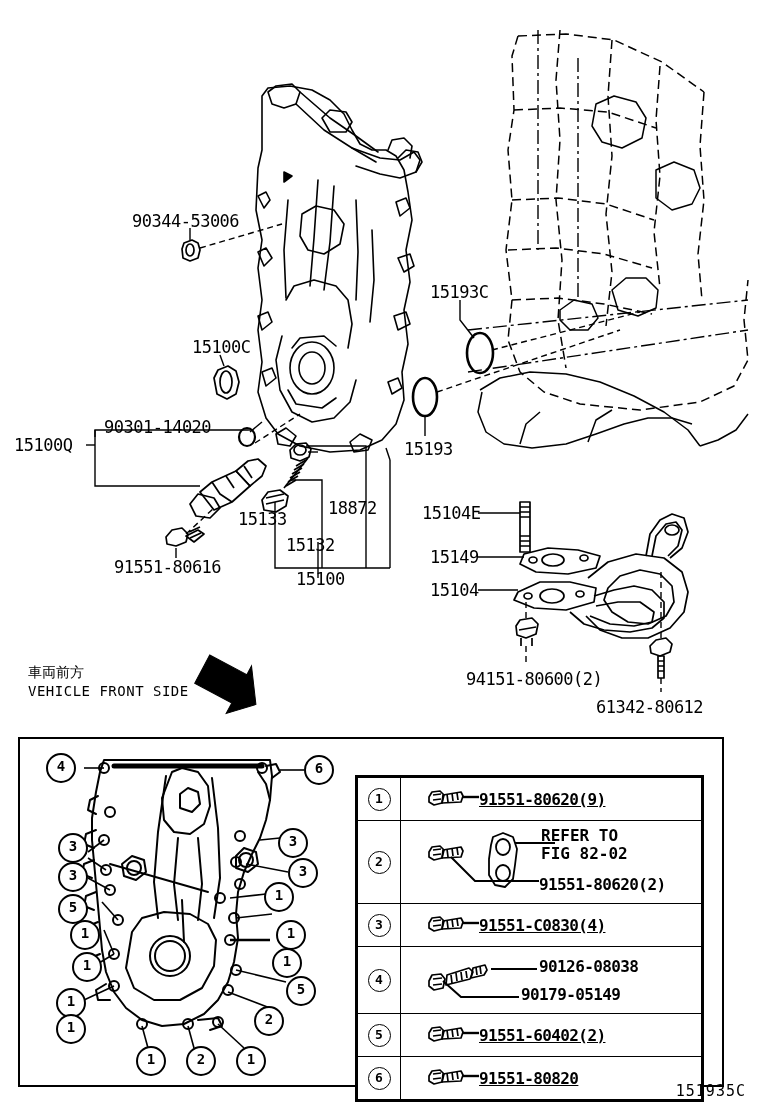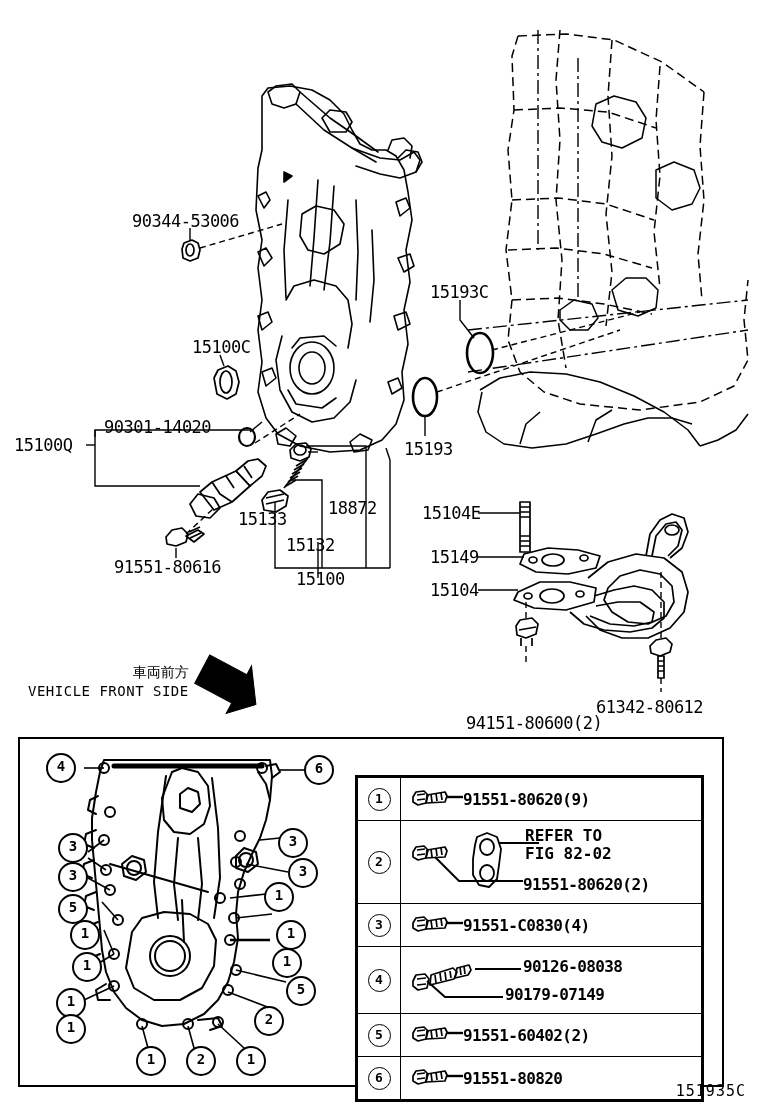--- a/index.html
+++ b/index.html
@@ -15,41 +15,41 @@
     font-size:17px;
     letter-spacing:-0.5px;
     white-space:nowrap;
     line-height:1;
   }
   svg{position:absolute;left:0;top:0;}
   .jp{
     position:absolute;
     font-family:"DejaVu Sans","Liberation Sans",sans-serif;
     font-size:14px;
-    white-space:nowrap;line-height:1.35;text-align:right;
+    white-space:nowrap;line-height:1.35;
   }
   .jp .en{
     font-family:"DejaVu Sans Mono","Liberation Mono",monospace;
     font-size:14px;letter-spacing:0.5px;
   }
   .figid{
     position:absolute;right:14px;bottom:12px;
     font-family:"DejaVu Sans Mono","Liberation Mono",monospace;
     font-size:15px;letter-spacing:1px;
   }
   
   .legend{
     position:absolute;left:355px;top:775px;width:345px;
     border:2px solid #000;border-collapse:collapse;
     background:#fff;
   }
   .legend table{border-collapse:collapse;width:100%;}
   .legend td{border:1.5px solid #000;vertical-align:middle;padding:0;}
   .legend td.num{width:42px;text-align:center;height:100%;}
-  .legend td.body{padding:2px 4px;}
+  .legend td.body{padding:2px 20px;text-decoration:underline;}
   .rownum{
     display:inline-block;width:21px;height:21px;border:1.6px solid #000;
     border-radius:50%;line-height:19px;text-align:center;
     font-family:"DejaVu Sans Mono","Liberation Mono",monospace;
     font-size:13px;font-weight:bold;
   }
   .pn{
     font-family:"DejaVu Sans Mono","Liberation Mono",monospace;
     font-weight:bold;font-size:16px;letter-spacing:-0.6px;white-space:nowrap;
   }
@@ -296,21 +296,21 @@
 <div class="lbl" style="left:114px;top:559px;">91551-80616</div>
 <div class="lbl" style="left:238px;top:511px;">15133</div>
 <div class="lbl" style="left:286px;top:537px;text-align:right;">15132</div>
 <div class="lbl" style="left:328px;top:500px;">18872</div>
 <div class="lbl" style="left:296px;top:571px;">15100</div>
 <div class="lbl" style="left:430px;top:284px;">15193C</div>
 <div class="lbl" style="left:404px;top:441px;">15193</div>
 <div class="lbl" style="left:422px;top:505px;">15104E</div>
 <div class="lbl" style="left:430px;top:549px;text-align:center;">15149</div>
 <div class="lbl" style="left:430px;top:582px;">15104</div>
-<div class="lbl" style="left:466px;top:671px;margin-top:44px;">94151-80600(2)</div>
+<div class="lbl" style="left:466px;top:671px;">94151-80600(2)</div>
 <div class="lbl" style="left:596px;top:699px;">61342-80612</div>
 
 <div class="jp" style="left:28px;top:663px;">
   <div>車両前方</div>
   <div class="en">VEHICLE FRONT SIDE</div>
 </div>
 
 <div class="panel"></div>
 
 <svg width="340" height="340" viewBox="0 0 340 340" style="left:22px;top:742px;">
@@ -529,21 +529,21 @@
               </g>
             </svg>
           </span>
           <svg width="60" height="20" viewBox="0 0 60 20" style="position:absolute;left:70px;top:12px;">
             <path d="M0,8 L46,8" stroke="#000" stroke-width="2.2" fill="none"></path>
           </svg>
           <span class="pn" style="position:absolute;left:118px;top:8px;">90126-08038</span>
           <svg width="86" height="30" viewBox="0 0 86 30" style="position:absolute;left:18px;top:28px;">
             <path d="M4,4 L22,20 L80,20" stroke="#000" stroke-width="2" fill="none"></path>
           </svg>
-          <span class="pn" style="position:absolute;left:100px;top:36px;">90179-07149</span>
+          <span class="pn" style="position:absolute;left:100px;top:36px;">90179-05149</span>
         </div>
       </td>
     </tr>
 
     <tr>
       <td class="num">
         <span class="rownum">5</span>
       </td>
       <td class="body">
         <div class="cell-5">

